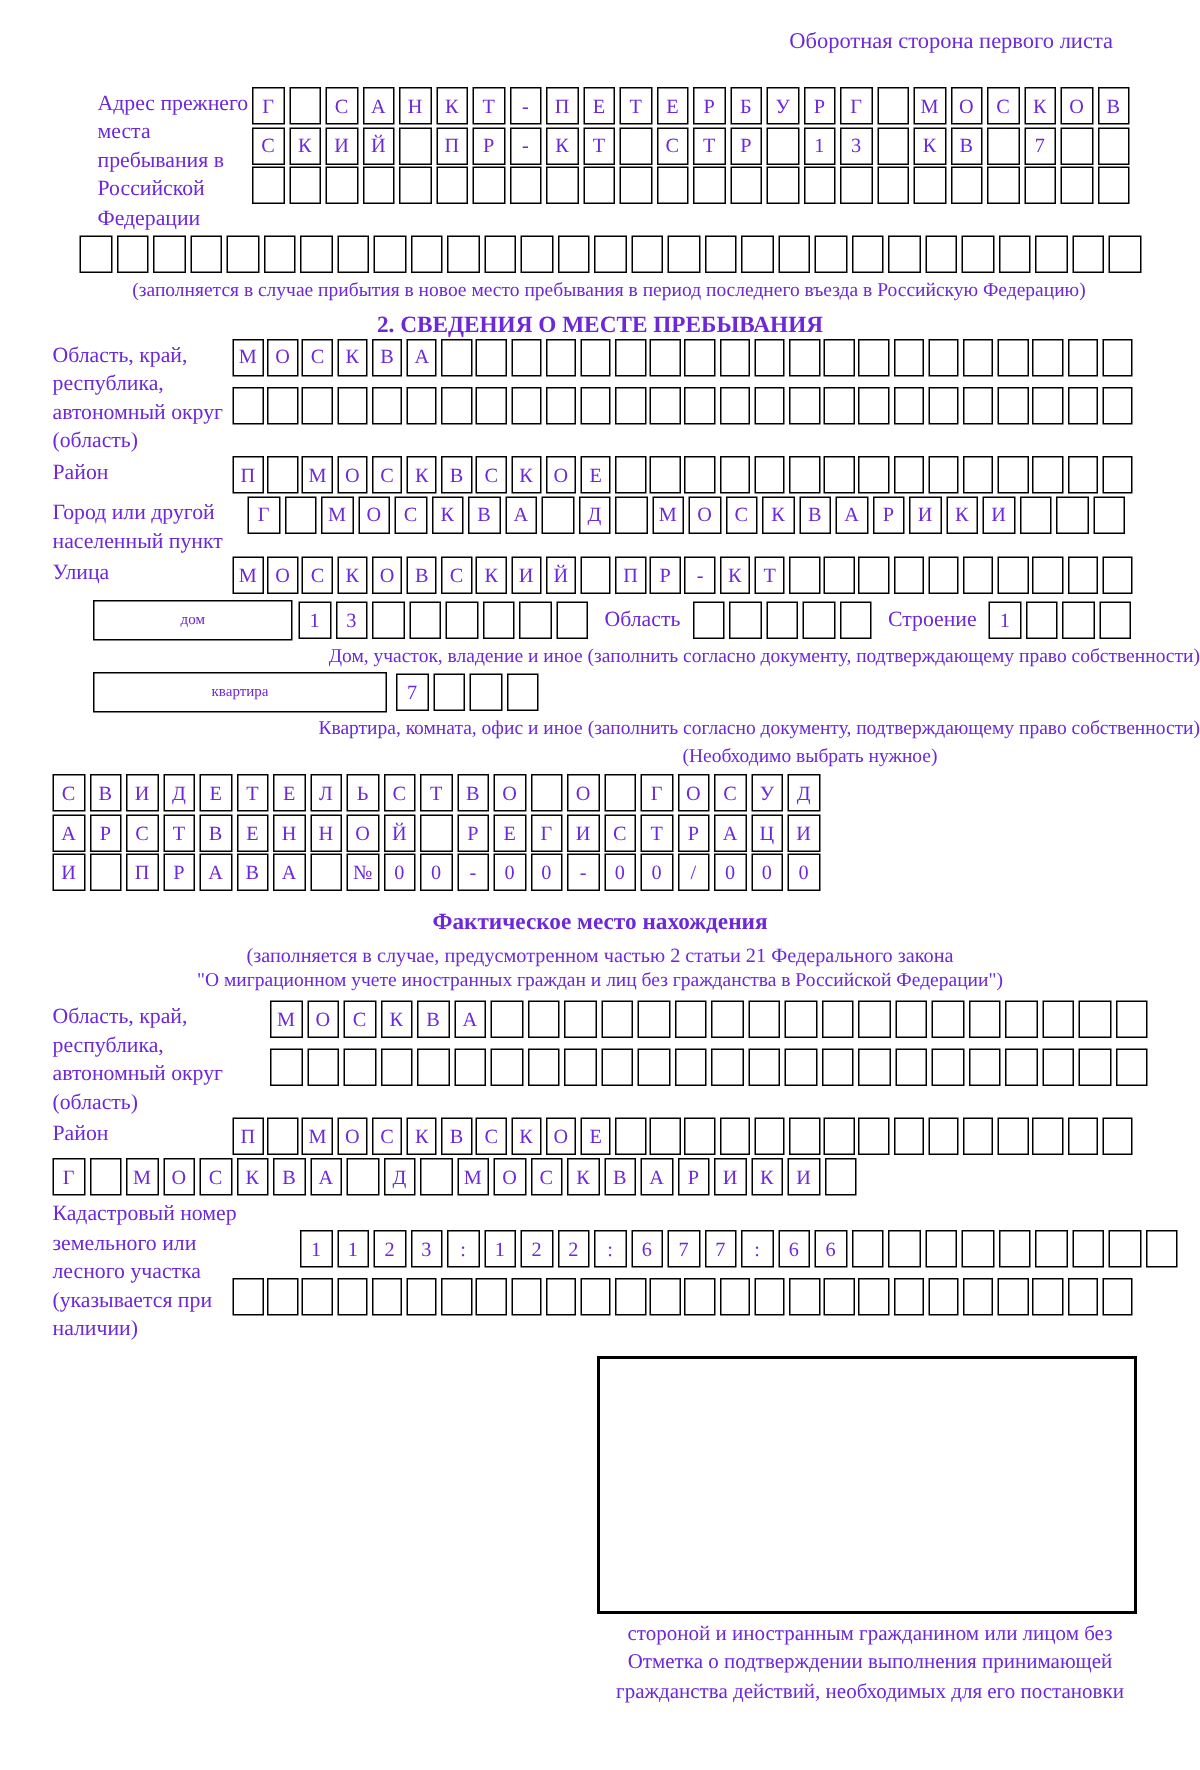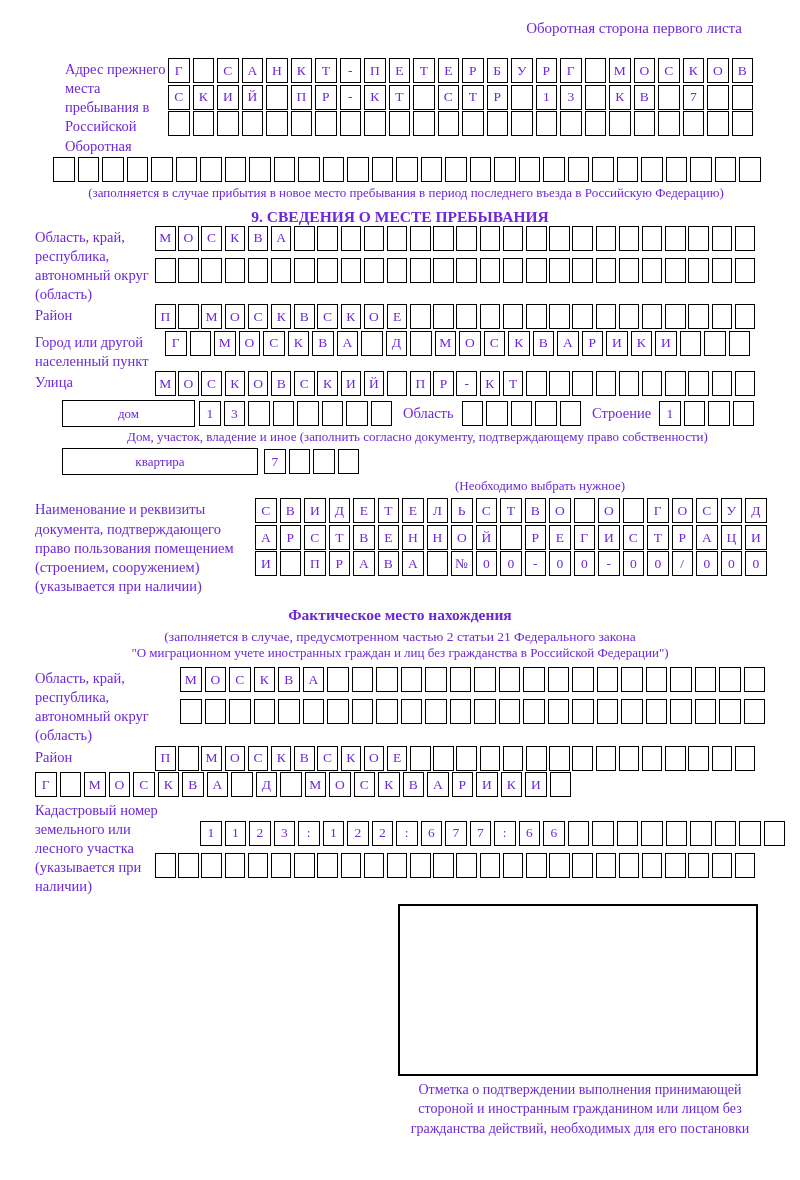--- a/index.html
+++ b/index.html
@@ -28,21 +28,21 @@
     margin-right: 3px;
     display: inline-flex; align-items: center; justify-content: center;
     font-size: 13.5px; line-height: 1;
   }
   .c26 .cell { width: 20.5px; margin-right: 2.7px; }
 
   .cap { font-size: 13px; text-align: center; }
   .big {
     border: 1.6px solid #000; height: 27px;
     display: inline-flex; align-items: center; justify-content: center;
-    font-size: 13px; flex: none;
+    font-size: 10px; flex: none;
   }
   .chk {
     width: 22px; height: 25px; border: 1.5px solid #000; flex: none;
     display: inline-flex; align-items: center; justify-content: center;
     font-size: 14px;
   }
   .sec-title { text-align: center; font-weight: bold; font-size: 15.5px; }
 
   
   .s1 { margin: 21px 0 0 65px; }
@@ -57,21 +57,21 @@
   .labw130 { width: 130px; }
   .labw145 { width: 145px; }
   .labw178 { width: 178px; }
   .labw220 { width: 220px; }
   .gaprow { margin-bottom: 7px; }
 
   .houserow { display: flex; align-items: center; margin: 3px 0 0 62px; }
   .house-big { width: 133px; }
   .apt-big { width: 196px; }
   .inline-lbl { font-size: 14.5px; padding: 0 8px; flex: none; }
-  .capl { font-size: 13px; margin: 2px 0 3px 35px; text-align: center; }
+  .capl { font-size: 13px; margin: 2px 0 3px 35px; text-align: right; }
 
   .stayrow { display: flex; align-items: center; margin: 4px 0 0 35px; font-size: 15px; }
   .stayrow .chk { margin: 0 10px; }
   .stay-cap { width: 590px; margin-left: 35px; text-align: right; font-size: 13px; margin-top: 3px; }
 
   .docblk { margin-top: 4px; }
   .fact-title { margin-top: 10px; }
   .fact-cap { margin-top: 5px; font-size: 13.5px; }
   .mt6 { margin-top: 6px; }
   .kadrows { padding-top: 22px; }
@@ -88,21 +88,21 @@
   }
 </style>
 </head>
 <body>
 
 <div class="page">
 
   <div class="hdr-note">Оборотная сторона первого листа</div>
 
   <div class="frow s1">
-    <div class="lab">Адрес прежнего места пребывания в Российской Оборотная</div>
+    <div class="lab">Адрес прежнего места пребывания в Российской Федерации</div>
     <div class="rowscol">
       <div class="boxrow">
           <span class="cell">Г</span>
           <span class="cell"></span>
           <span class="cell">С</span>
           <span class="cell">А</span>
           <span class="cell">Н</span>
           <span class="cell">К</span>
           <span class="cell">Т</span>
           <span class="cell">-</span>
@@ -203,21 +203,21 @@
       <span class="cell"></span>
       <span class="cell"></span>
       <span class="cell"></span>
       <span class="cell"></span>
       <span class="cell"></span>
       <span class="cell"></span>
       <span class="cell"></span>
     </div>
   <div class="cap cap1">(заполняется в случае прибытия в новое место пребывания в период последнего въезда в Российскую Федерацию)</div>
 
-  <div class="sec-title t2">9. СВЕДЕНИЯ О МЕСТЕ ПРЕБЫВАНИЯ</div>
+  <div class="sec-title t2">2. СВЕДЕНИЯ О МЕСТЕ ПРЕБЫВАНИЯ</div>
 
   <div class="frow s2row">
     <div class="lab labw120">Область, край, республика, автономный округ (область)</div>
     <div class="rowscol">
       <div class="boxrow c26 gaprow">
           <span class="cell">М</span>
           <span class="cell">О</span>
           <span class="cell">С</span>
           <span class="cell">К</span>
           <span class="cell">В</span>
@@ -402,25 +402,25 @@
   <div class="houserow" style="margin-top:0">
     <div class="big apt-big">квартира</div>
     <div class="inline-lbl" style="padding:0 3px"></div>
     <div class="boxrow" style="margin-bottom:0">
         <span class="cell">7</span>
         <span class="cell"></span>
         <span class="cell"></span>
         <span class="cell"></span>
       </div>
   </div>
+  <div class="capl">Квартира, комната, офис и иное (заполнить согласно документу, подтверждающему право собственности)</div>
 
   <div class="stay-cap">(Необходимо выбрать нужное)</div>
 
   <div class="frow s2row docblk">
-    <div class="lab labw220">Наименование и реквизиты документа, подтверждающего право пользования помещением (строением, сооружением) (указывается при наличии)</div>
     <div class="rowscol">
       <div class="boxrow">
           <span class="cell">С</span>
           <span class="cell">В</span>
           <span class="cell">И</span>
           <span class="cell">Д</span>
           <span class="cell">Е</span>
           <span class="cell">Т</span>
           <span class="cell">Е</span>
           <span class="cell">Л</span>
@@ -663,19 +663,19 @@
           <span class="cell"></span>
           <span class="cell"></span>
           <span class="cell"></span>
           <span class="cell"></span>
         </div>
     </div>
   </div>
 
   <div class="stampbox"></div>
   <div class="stampcap">
+    <div>стороной и иностранным гражданином или лицом без</div>
     <div>Отметка о подтверждении выполнения принимающей</div>
-    <div>стороной и иностранным гражданином или лицом без</div>
     <div>гражданства действий, необходимых для его постановки</div>
 
   </div>
 
 </div>
 
 </body></html>

